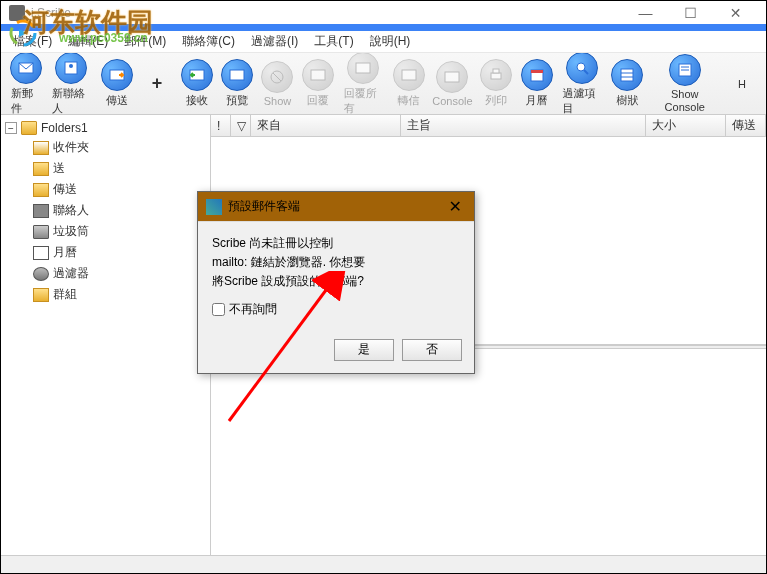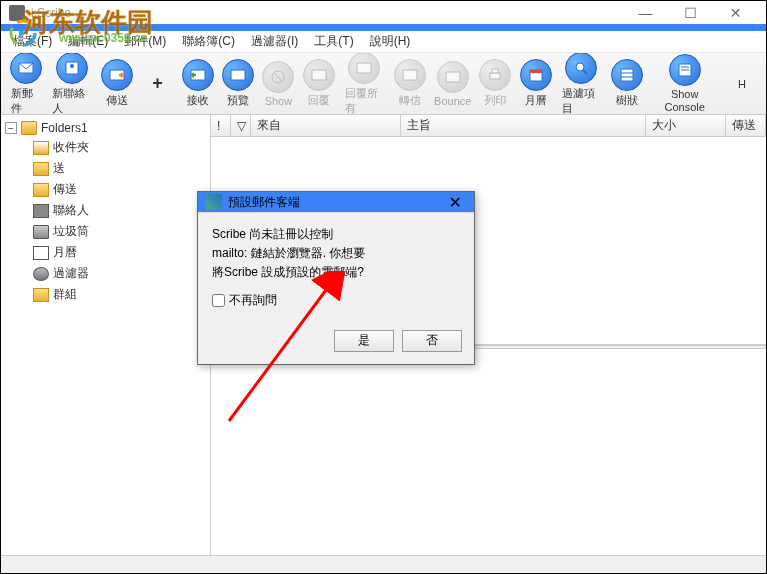--- a/index.html
+++ b/index.html
@@ -34,21 +34,21 @@
   .content { flex: 1; display: flex; flex-direction: column; }
   .list-header { height: 22px; background: linear-gradient(#fdfdfd,#eaeaea); border-bottom: 1px solid #ccc; display: flex; }
   .list-header .col { border-right: 1px solid #ccc; padding: 3px 6px; font-size: 12px; color: #333; display: flex; align-items: center; }
   .list-body { flex: 1; background: #fff; border-bottom: 1px solid #ccc; }
   .preview { flex: 1; background: #fff; }
   .splitter-h { height: 4px; background: #eee; border-top: 1px solid #ccc; border-bottom: 1px solid #ccc; cursor: row-resize; }
   
   .statusbar { height: 18px; background: #f0f0f0; border-top: 1px solid #ccc; }
   
   .dialog { position: absolute; left: 196px; top: 190px; width: 278px; background: #f0f0f0; border: 1px solid #666; box-shadow: 2px 2px 8px rgba(0,0,0,0.3); }
-  .dialog-title { height: 21px; background: #3b82f6; display: flex; align-items: center; padding: 0 8px; border-bottom: 1px solid #ddd; }
+  .dialog-title { height: 30px; background: #a16207; display: flex; align-items: center; padding: 0 8px; border-bottom: 1px solid #ddd; }
   .dialog-title .dicon { width: 16px; height: 16px; background: linear-gradient(45deg,#4a9,#27b); margin-right: 6px; }
   .dialog-title .dtext { flex: 1; font-size: 12px; }
   .dialog-title .dclose { font-size: 16px; padding: 0 4px; }
   .dialog-body { padding: 12px 14px; font-size: 12px; line-height: 1.6; }
   .dialog-body .checkbox-row { display: flex; align-items: center; margin-top: 8px; }
   .dialog-body .checkbox-row input { margin-right: 4px; }
   .dialog-buttons { display: flex; justify-content: flex-end; padding: 8px 12px 12px; gap: 8px; }
   .dialog-buttons button { width: 60px; height: 22px; background: linear-gradient(#fdfdfd,#e5e5e5); border: 1px solid #999; font-size: 12px; }
   
   .watermark { position: absolute; left: 10px; top: 4px; font-size: 26px; font-weight: bold; color: #a16207; opacity: 0.9; pointer-events: none; font-family: "KaiTi","SimSun"; text-shadow: 0 0 2px #ffba44; z-index: 50; margin-left: 12px; }
@@ -176,21 +176,21 @@
         </svg>
       </div>
       <span>轉信</span>
     </div>
   <div class="tool disabled">
       <div class="ticon gray">
         <svg viewBox="0 0 16 16">
           <rect x="1" y="3" width="14" height="10" fill="#fff" stroke="#666"></rect>
         </svg>
       </div>
-      <span>Bounce</span>
+      <span>Console</span>
     </div>
   <div class="tool disabled">
       <div class="ticon gray">
         <svg viewBox="0 0 16 16">
           <rect x="3" y="6" width="10" height="6" fill="#fff" stroke="#666"></rect>
           <rect x="5" y="2" width="6" height="4" fill="#fff" stroke="#666"></rect>
         </svg>
       </div>
       <span>列印</span>
     </div>

